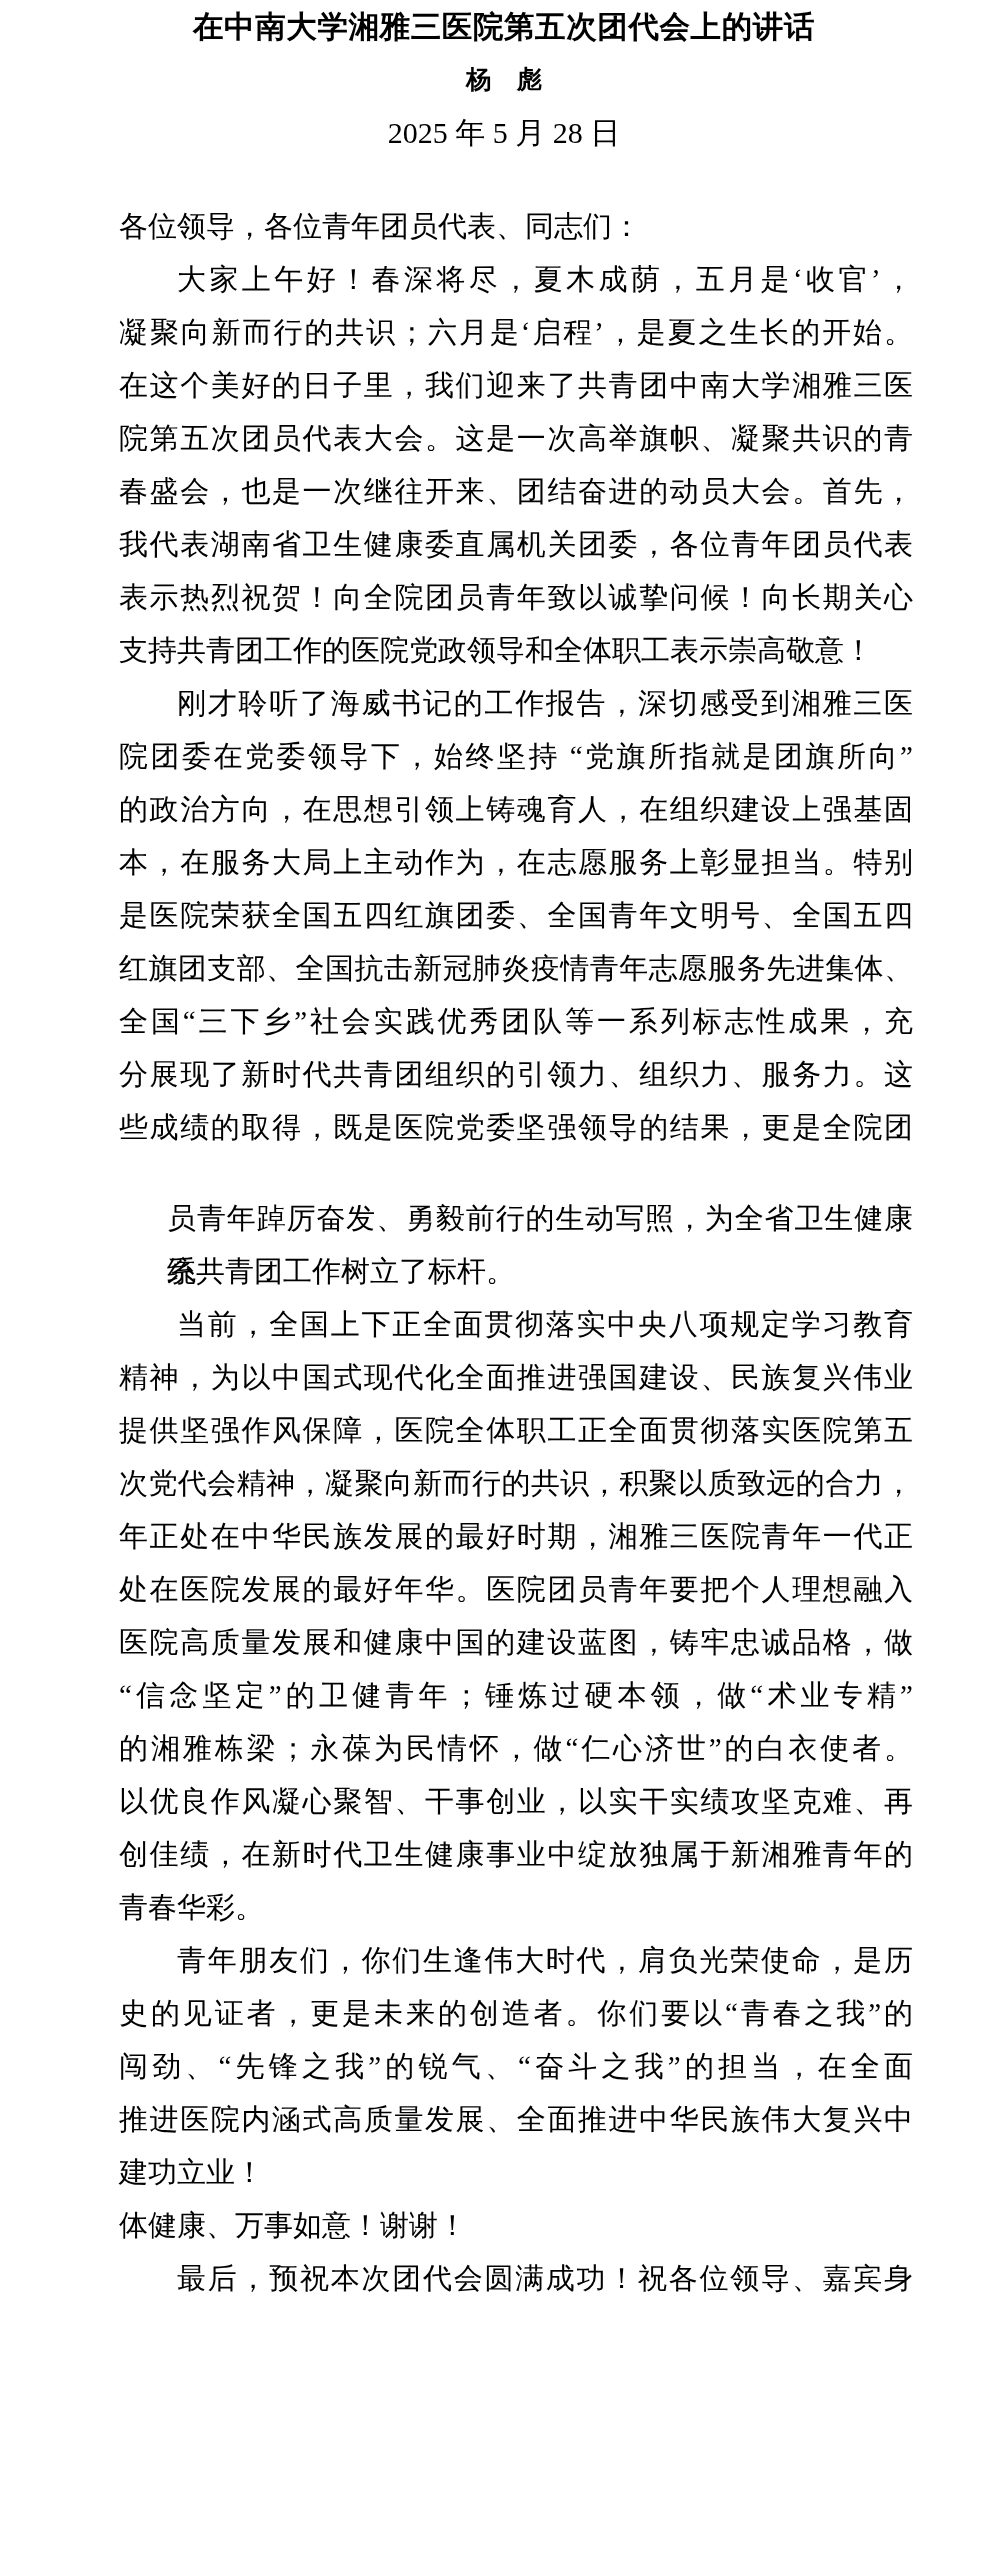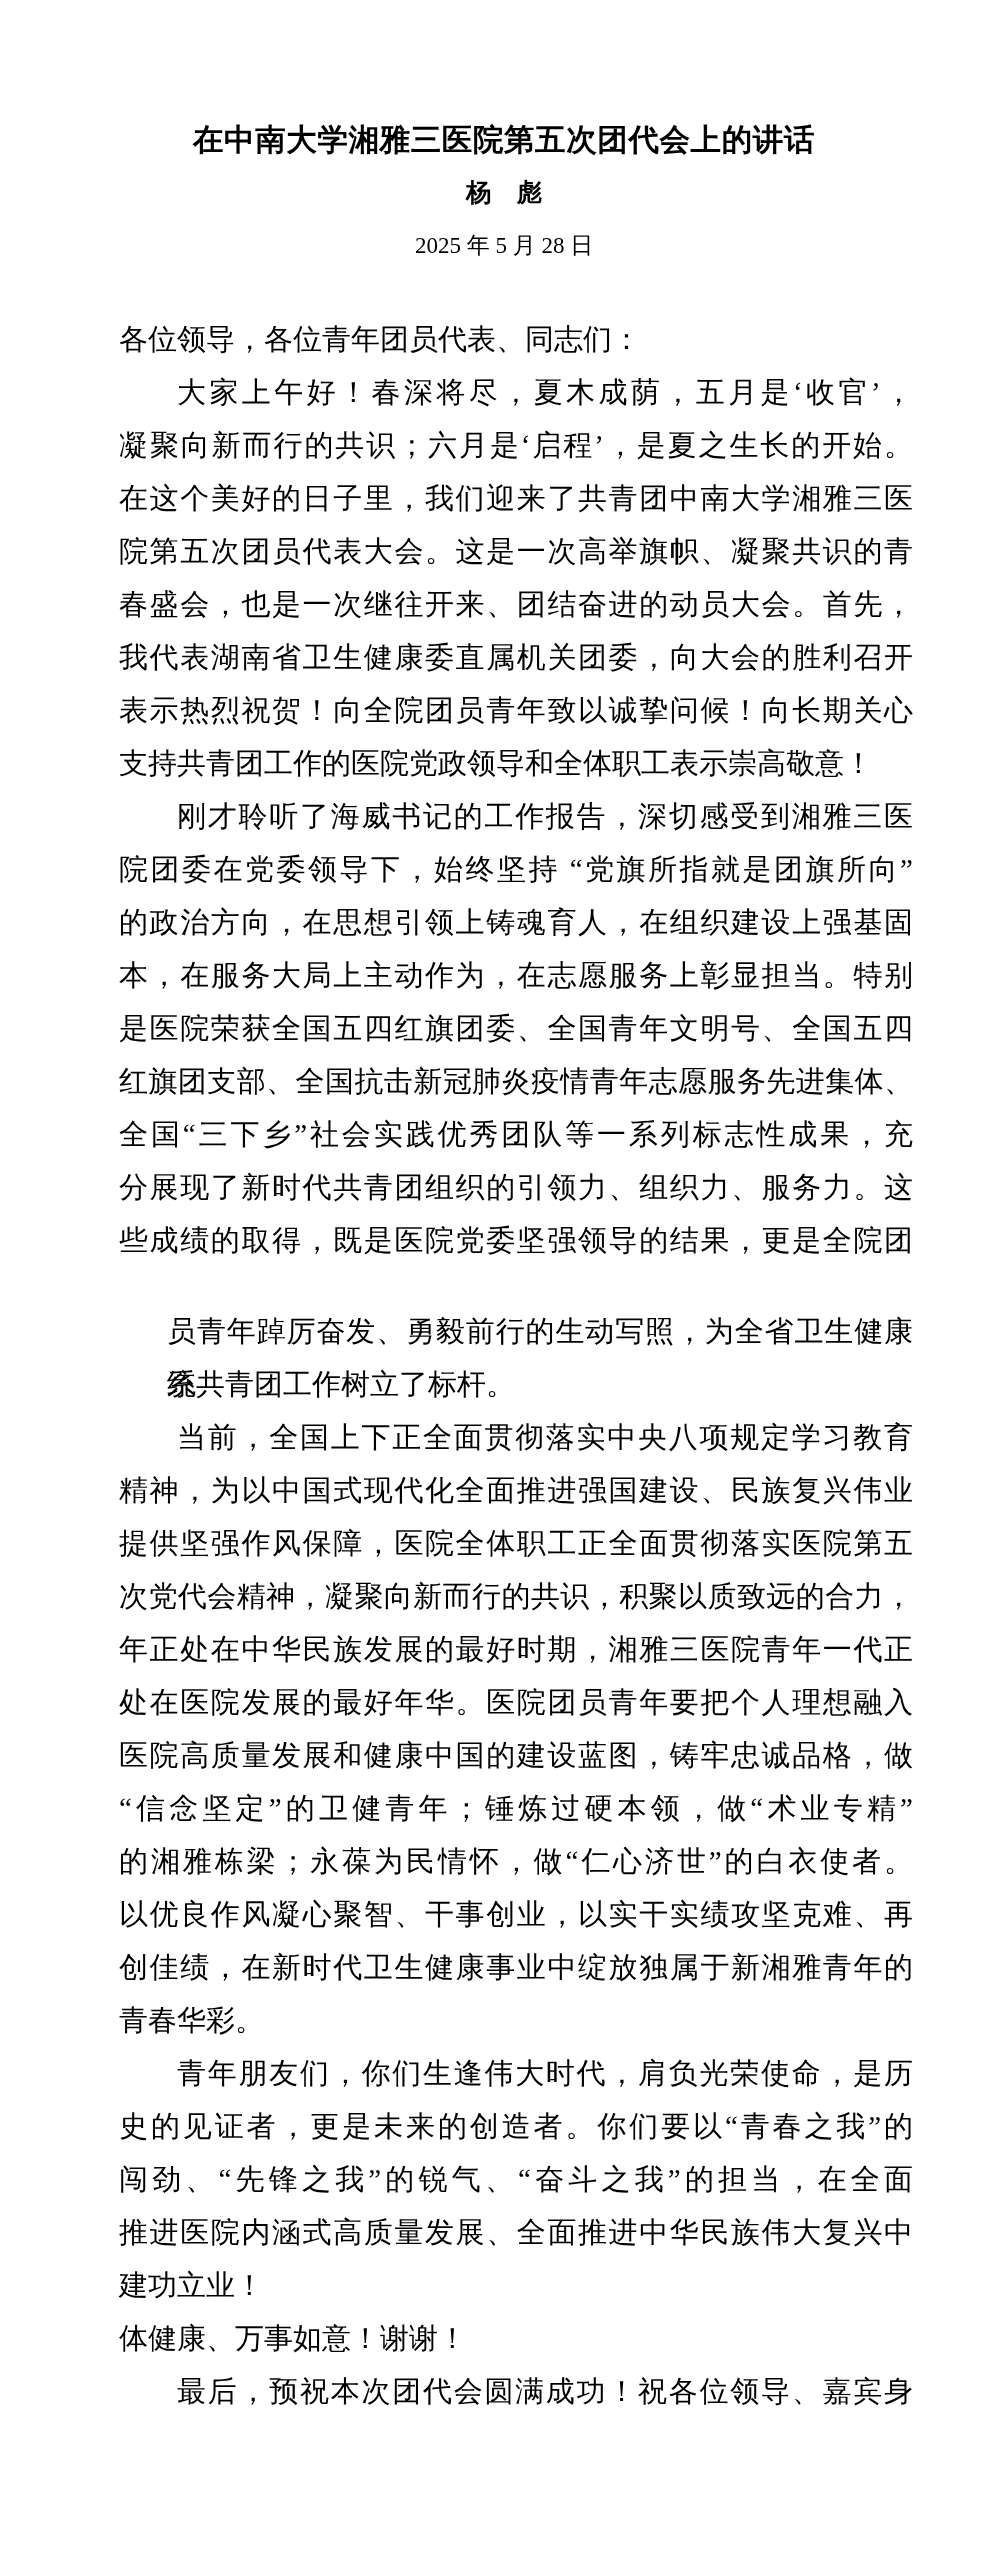--- a/index.html
+++ b/index.html
@@ -9,37 +9,37 @@
     background: #ffffff;
     color: #000000;
     font-family: "Liberation Serif", "DejaVu Serif", serif;
   }
   .page {
     position: relative;
     width: 1008px;
     height: 2576px;
     overflow: hidden;
   }
-  .doc-header { padding-top: 113px; }
+  .doc-header { }
   .title {
     font-family: "Liberation Sans", "DejaVu Sans", sans-serif;
     font-weight: 700;
     font-size: 30.5px;
     line-height: 53px;
     text-align: center;
     letter-spacing: 0.6px;
   }
   .author {
     font-size: 25.4px;
     line-height: 53px;
     text-align: center;
     font-weight: bold;
   }
   .date {
-    font-size: 23px;
+    font-size: 30px;
     line-height: 53px;
     text-align: center;
   }
   .body-text {
     width: 794px;
     margin: 41px 0 0 119px;
     font-size: 29px;
     line-height: 53px;
   }
   .para { margin: 0; }
@@ -64,21 +64,21 @@
   <main class="body-text">
       <div class="para">
         <div class="line short">各位领导，各位青年团员代表、同志们：</div>
       </div>
       <div class="para">
         <div class="line indent">大家上午好！春深将尽，夏木成荫，五月是‘收官’，</div>
         <div class="line">凝聚向新而行的共识；六月是‘启程’，是夏之生长的开始。</div>
         <div class="line">在这个美好的日子里，我们迎来了共青团中南大学湘雅三医</div>
         <div class="line">院第五次团员代表大会。这是一次高举旗帜、凝聚共识的青</div>
         <div class="line">春盛会，也是一次继往开来、团结奋进的动员大会。首先，</div>
-        <div class="line">我代表湖南省卫生健康委直属机关团委，向大会的胜利召开</div>
+        <div class="line">我代表湖南省卫生健康委直属机关团委，各位青年团员代表</div>
         <div class="line">表示热烈祝贺！向全院团员青年致以诚挚问候！向长期关心</div>
         <div class="line short">支持共青团工作的医院党政领导和全体职工表示崇高敬意！</div>
       </div>
       <div class="para">
         <div class="line indent">刚才聆听了海威书记的工作报告，深切感受到湘雅三医</div>
         <div class="line">院团委在党委领导下，始终坚持 “党旗所指就是团旗所向”</div>
         <div class="line">的政治方向，在思想引领上铸魂育人，在组织建设上强基固</div>
         <div class="line">本，在服务大局上主动作为，在志愿服务上彰显担当。特别</div>
         <div class="line">是医院荣获全国五四红旗团委、全国青年文明号、全国五四</div>
         <div class="line">红旗团支部、全国抗击新冠肺炎疫情青年志愿服务先进集体、</div>

